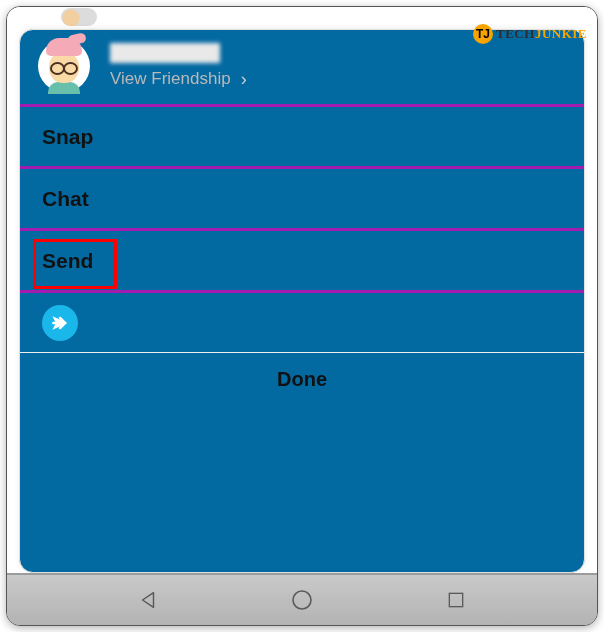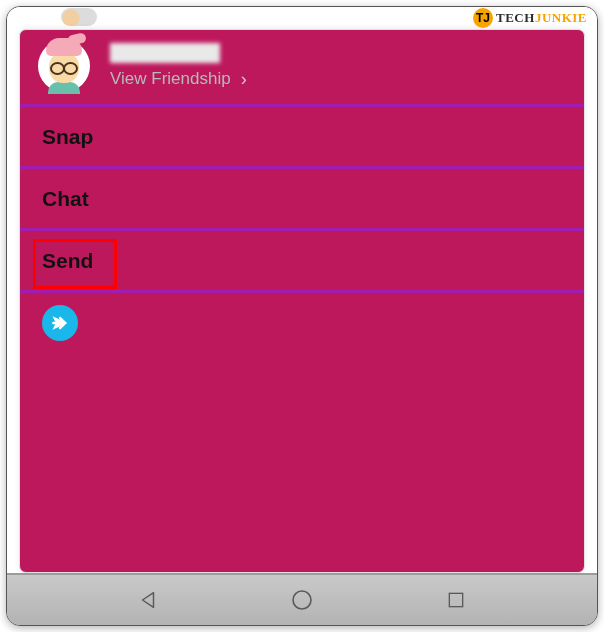--- a/index.html
+++ b/index.html
@@ -11,21 +11,21 @@
       border: 1px solid #555;
       border-radius: 14px;
       box-shadow: 0 2px 8px rgba(0,0,0,0.3);
       background: #fff;
       overflow: hidden;
     }
 
     
     .watermark {
       position: absolute;
-      top: 0;
+      top: 16px;
       right: 10px;
       height: 22px;
       display: flex;
       align-items: center;
       gap: 3px;
       z-index: 50;
     }
     .wm-badge {
       width: 20px; height: 20px;
       background: #f7a400;
@@ -60,23 +60,23 @@
       overflow:hidden;
     }
 
     
     .sheet {
       position: absolute;
       top: 22px;
       left: 12px;
       right: 12px;
       bottom: 52px; 
-      background: #be185d;
+      background: #0369a1;
       border: 1px solid #e0e0e0;
-      border-radius: 7px;
+      border-radius: 14px;
       box-shadow: 0 -1px 6px rgba(0,0,0,0.08);
       overflow: hidden;
       display: flex;
       flex-direction: column;
     }
 
     .profile {
       padding: 10px 18px 12px 18px;
       display: flex;
       align-items: center;
@@ -237,20 +237,23 @@
       <li class="menu-item">
         <span class="send-btn">
           <svg width="20" height="20" viewBox="0 0 24 24">
             <path d="M4 12 L16 12 M12 6 L18 12 L12 18" fill="none" stroke="#fff" stroke-width="3" stroke-linecap="round" stroke-linejoin="round"></path>
             <path d="M3 4 L21 12 L3 20 L7 12 Z" fill="#fff"></path>
           </svg>
         </span>
       </li>
     </ul>
 
+    <div class="done">
+      <span>Done</span>
+    </div>
 
   </div>
 
   <div class="android-nav">
     <div class="nav-btn">
       <svg width="22" height="22" viewBox="0 0 24 24">
         <path d="M18 4 L6 12 L18 20 Z" fill="none" stroke="#5a5a5a" stroke-width="1.6" stroke-linejoin="round"></path>
       </svg>
     </div>
     <div class="nav-btn">

